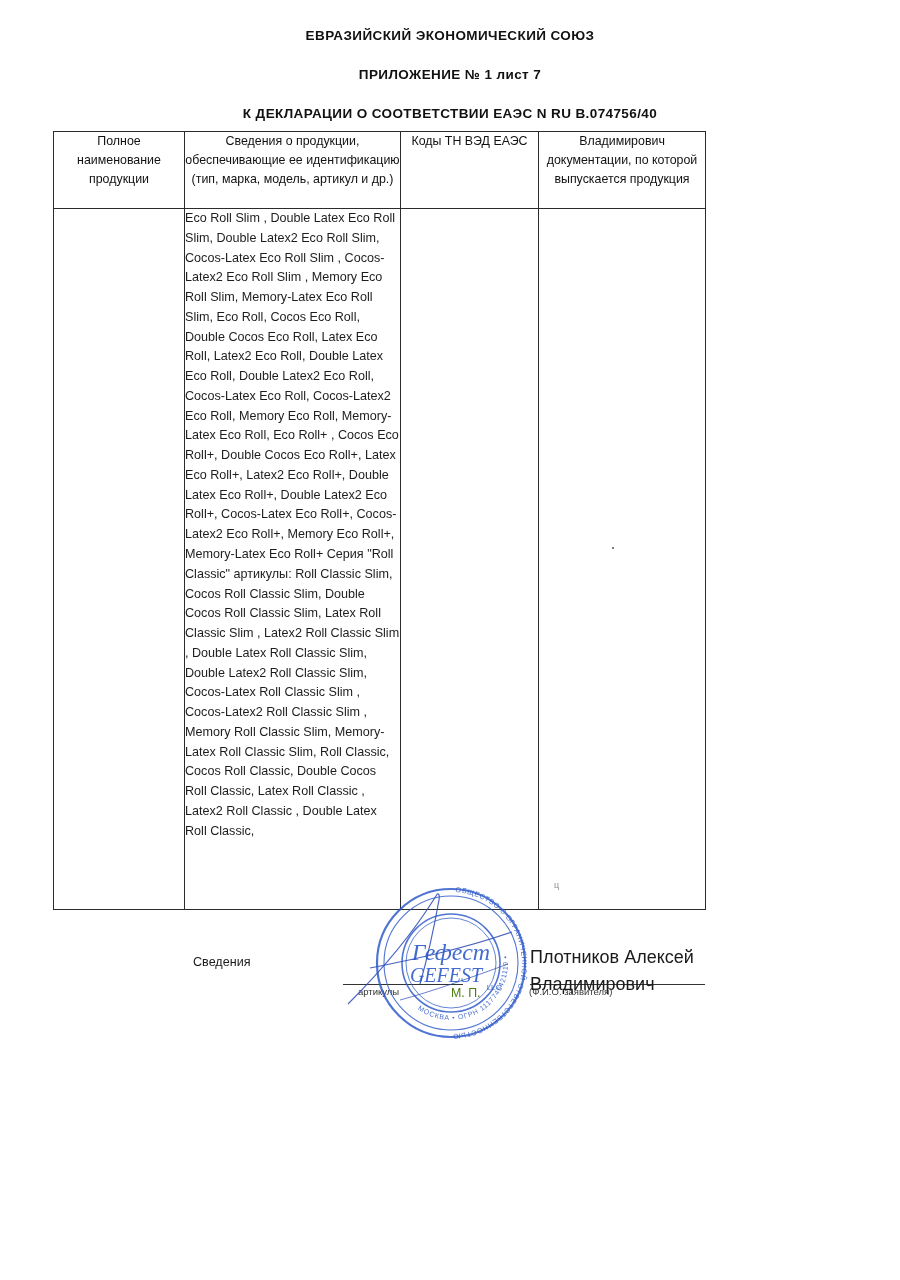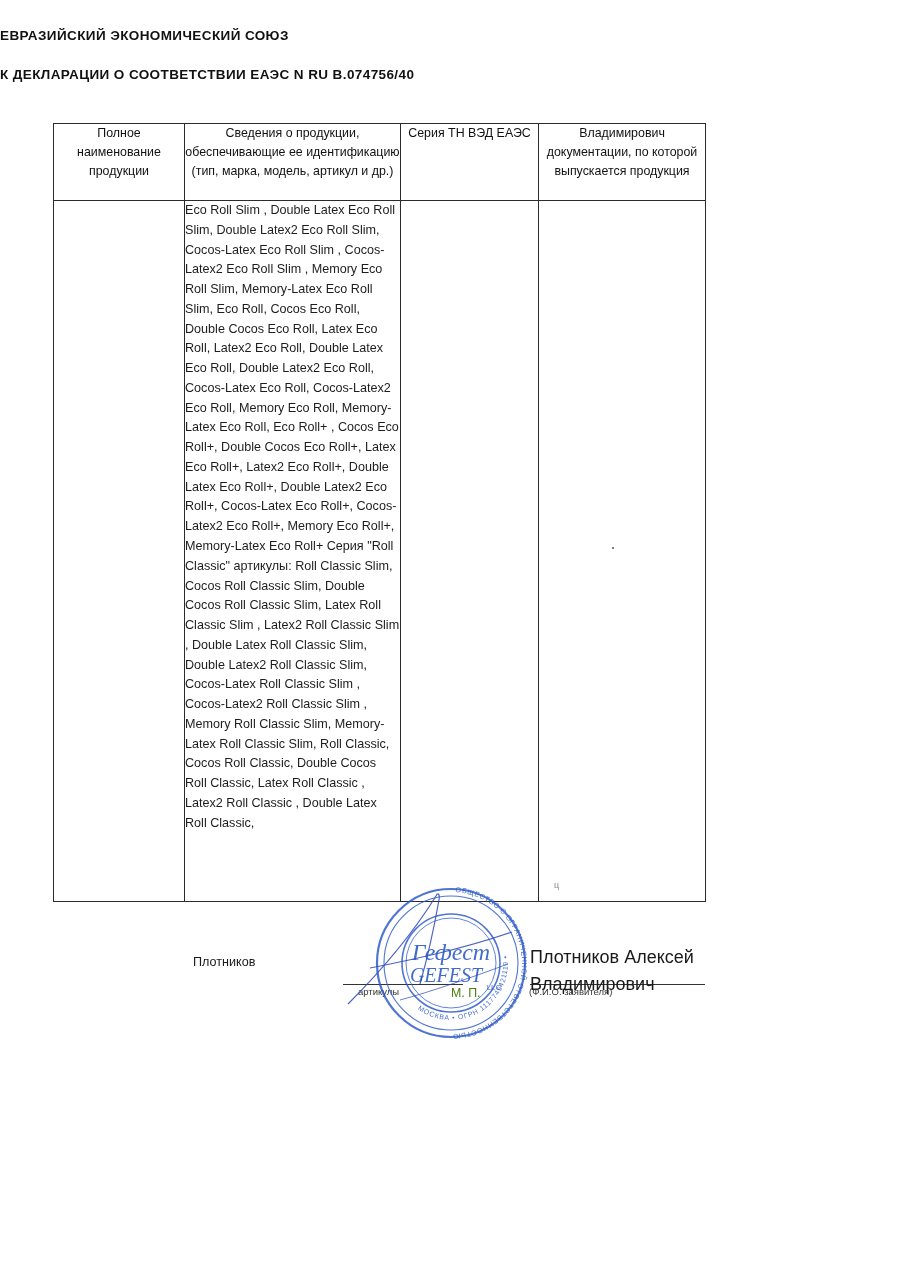--- a/index.html
+++ b/index.html
@@ -17,37 +17,37 @@
   }
   .page {
     position: relative;
     width: 900px;
     height: 1280px;
     box-sizing: border-box;
   }
 
   
   .header {
-    text-align: left;
+    text-align: center;
     padding-top: 28px;
   }
   .hdr-line {
     font-weight: bold;
     letter-spacing: 0.4px;
     color: #111;
   }
   .hdr-line.l1 { font-size: 13.5px; margin-bottom: 24px; }
   .hdr-line.l2 { font-size: 13.5px; margin-bottom: 24px; }
   .hdr-line.l3 { font-size: 13.5px; margin-bottom: 0; }
 
   
   .tbl-wrap {
     position: absolute;
     left: 53px;
-    top: 123px;
+    top: 131px;
     width: 652px;
   }
   table.doc {
     border-collapse: collapse;
     width: 652px;
     table-layout: fixed;
   }
   table.doc td, table.doc th {
     border: 1px solid #2b2b2b;
     vertical-align: top;
@@ -173,55 +173,56 @@
     pointer-events: none;
   }
 </style>
 </head>
 <body>
 
 <div class="page">
 
   <div class="header">
     <div class="hdr-line l1">ЕВРАЗИЙСКИЙ ЭКОНОМИЧЕСКИЙ СОЮЗ</div>
+    <div class="hdr-line l2">ПРИЛОЖЕНИЕ № 1 лист 7</div>
     <div class="hdr-line l3">К ДЕКЛАРАЦИИ О СООТВЕТСТВИИ ЕАЭС N RU В.074756/40</div>
   </div>
 
   <div class="tbl-wrap">
     <table class="doc">
       <colgroup>
         <col class="c1">
           <col class="c2">
           <col class="c3">
           <col class="c4">
       </colgroup>
       <thead>
         <tr>
           <th class="head-cell">Полное наименование продукции</th>
           <th class="head-cell">Сведения о продукции, обеспечивающие ее идентификацию (тип, марка, модель, артикул и др.)</th>
-          <th class="head-cell">Серия ТН ВЭД ЕАЭС</th>
+          <th class="head-cell">Коды ТН ВЭД ЕАЭС</th>
           <th class="head-cell">Владимирович документации, по которой выпускается продукция</th>
         </tr>
       </thead>
       <tbody>
         <tr>
           <td class="body-cell"></td>
           <td class="body-cell prod-text">Eco Roll Slim , Double Latex Eco Roll Slim, Double Latex2 Eco Roll Slim, Cocos-Latex Eco Roll Slim , Cocos-Latex2 Eco Roll Slim , Memory Eco Roll Slim, Memory-Latex Eco Roll Slim, Eco Roll, Cocos Eco Roll, Double Cocos Eco Roll, Latex Eco Roll, Latex2 Eco Roll, Double Latex Eco Roll, Double Latex2 Eco Roll, Cocos-Latex Eco Roll, Cocos-Latex2 Eco Roll, Memory Eco Roll, Memory-Latex Eco Roll, Eco Roll+ , Cocos Eco Roll+, Double Cocos Eco Roll+, Latex Eco Roll+, Latex2 Eco Roll+, Double Latex Eco Roll+, Double Latex2 Eco Roll+, Cocos-Latex Eco Roll+, Cocos-Latex2 Eco Roll+, Memory Eco Roll+, Memory-Latex Eco Roll+  Серия "Roll Classic" артикулы: Roll Classic Slim, Cocos Roll Classic Slim, Double Cocos Roll Classic Slim, Latex Roll Classic Slim , Latex2 Roll Classic Slim , Double Latex Roll Classic Slim, Double Latex2 Roll Classic Slim, Cocos-Latex Roll Classic Slim , Cocos-Latex2 Roll Classic Slim , Memory Roll Classic Slim, Memory-Latex Roll Classic Slim, Roll Classic, Cocos Roll Classic, Double Cocos Roll Classic, Latex Roll Classic , Latex2 Roll Classic , Double Latex Roll Classic,</td>
           <td class="body-cell"></td>
           <td class="body-cell"></td>
         </tr>
       </tbody>
     </table>
   </div>
 
   <div class="stray-dot"></div>
   <div class="stray-mark">ц</div>
 
   <div class="sign-block">
-    <div class="sign-applicant">Плотников</div>
+    <div class="sign-applicant">Сведения</div>
     <div class="sign-line-1"></div>
     <div class="sign-caption-1">артикулы</div>
     <div class="sign-mp">М. П.</div>
     <div class="sign-line-2"></div>
     <div class="sign-name">Плотников Алексей Владимирович</div>
     <div class="sign-caption-2">(Ф.И.О. заявителя)</div>
   </div>
 
   <svg class="sig-scribble" viewBox="0 0 190 140">
     <path d="M8 124 C 40 92, 70 58, 96 16 C 98 12, 100 14, 99 20 C 94 48, 88 76, 80 104" fill="none" stroke="#2a49b5" stroke-width="1.2" opacity="0.85"></path>

